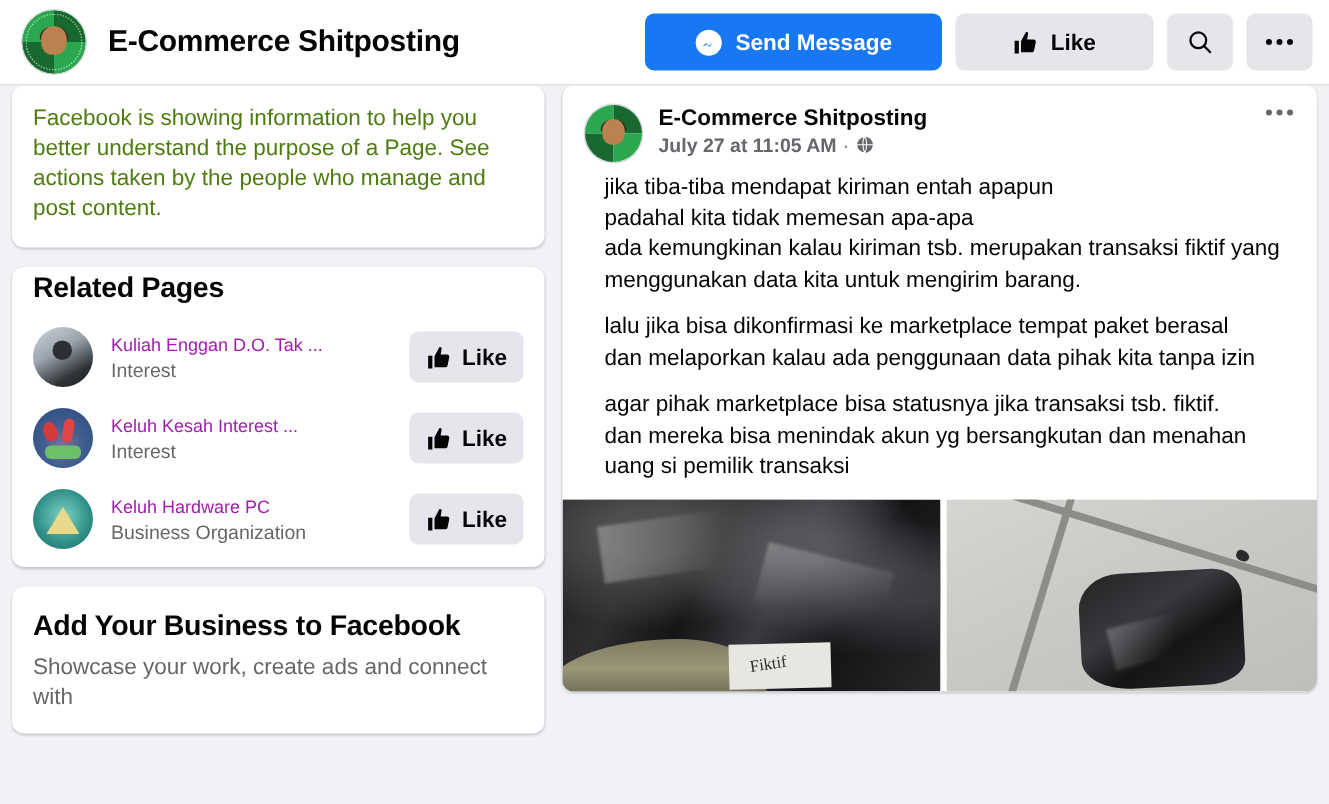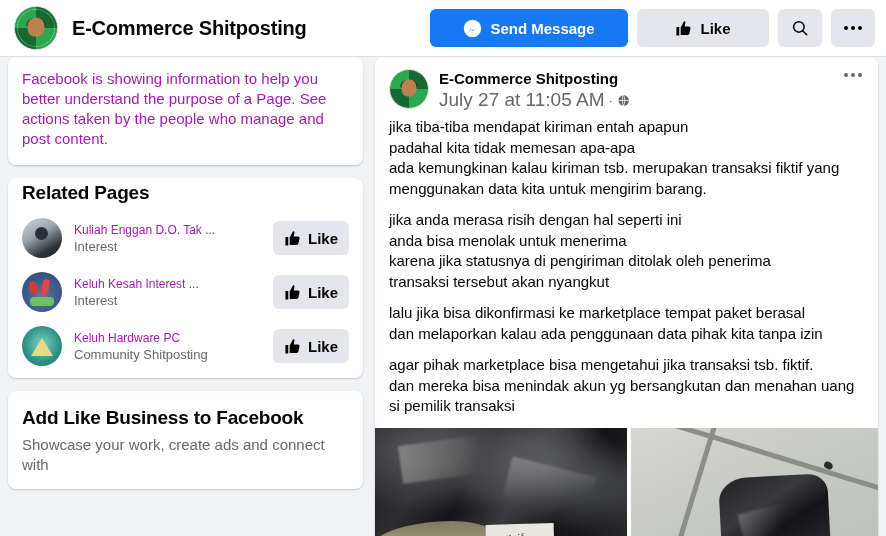--- a/index.html
+++ b/index.html
@@ -78,21 +78,21 @@
   }
   .card {
     background: #fff; border-radius: 8px;
     box-shadow: 0 1px 2px rgba(0,0,0,.2);
     margin-bottom: 13px; overflow: hidden;
   }
 
   
   .transp { padding: 2px 14px 16px 14px; }
   .transp p {
-    font-size: 15px; line-height: 20px; color: #a21caf;
+    font-size: 15px; line-height: 20px; color: #4d7c0f;
     padding-top: 10px;
   }
   .created-row { display: flex; align-items: center; margin-top: 18px; }
   .flag-circle {
     width: 38px; height: 38px; border-radius: 50%; background: #eceef1;
     display: flex; align-items: center; justify-content: center; flex: none;
   }
   .created-label { margin-left: 20px; font-size: 15px; color: #050505; }
 
   
@@ -146,27 +146,27 @@
   .avatar-sm .n2 { top:0; left:50%; background:#17692f; }
   .avatar-sm .n3 { top:50%; left:0; background:#17692f; }
   .avatar-sm .n4 { top:50%; left:50%; background:#2aa74f; }
   .avatar-sm .face { position:absolute; left:50%; top:48%; transform:translate(-50%,-50%);
       width:15px; height:17px; border-radius:46% 46% 42% 42%; background:#b9824f; }
   .avatar-sm .hair { position:absolute; left:50%; top:27%; transform:translateX(-50%);
       width:17px; height:8px; border-radius:8px 8px 2px 2px; background:#3a2c21; }
   .post-ident { margin-left: 10px; flex: 1 1 auto; }
   .post-author { font-size: 15px; font-weight: bold; color: #050505; line-height: 19px; }
   .post-sub { display: flex; align-items: center; gap: 4px; margin-top: 1px; }
-  .post-time { font-size: 19px; color: #65676b; }
+  .post-time { font-size: 13px; color: #65676b; font-weight: bold; }
   .sep-dot { font-size: 13px; color: #65676b; }
   .globe-ic { width: 13px; height: 13px; }
   .post-menu { padding: 4px 2px; cursor: pointer; }
   .post-menu .dots i { background: #65676b; width: 4px; height: 4px; }
 
-  .post-body { padding: 6px 14px 0 14px; }
+  .post-body { padding: 6px 14px 0 28px; }
   .post-body p {
     font-size: 15px; line-height: 20.5px; color: #050505;
     margin-bottom: 11px; white-space: pre-line;
   }
 
   .photos { display: flex; gap: 4px; margin-top: 3px; }
   .photo { height: 128px; position: relative; overflow: hidden; }
   .photo-a { width: 252px; }
   .photo-b { width: 247px; }
   .ph-a-bg {
@@ -326,35 +326,35 @@
             <span>Like</span>
           </button>
         </div>
 
         <div class="rel-row">
           <div class="rel-av rel-av-3">
               <div class="tri"></div>
             </div>
           <div class="rel-meta">
             <div class="rel-name">Keluh Hardware PC</div>
-            <div class="rel-cat">Community Shitposting</div>
+            <div class="rel-cat">Business Organization</div>
           </div>
           <button class="rel-like">
             <svg class="thumb-ic" viewBox="0 0 24 24">
               <path fill="#050505" d="M2 10h4v12H2zM8 10.5l4.4-8.2c.9-1.1 2.6-.2 2.3 1.2L13.8 9h6.1c1.3 0 2.3 1.2 2 2.5l-1.6 7.7c-.3 1.1-1.2 1.8-2.3 1.8H8z"></path>
             </svg>
             <span>Like</span>
           </button>
         </div>
       </div>
     </div>
 
     <div class="card">
       <div class="addbiz">
-        <h2>Add Like Business to Facebook</h2>
+        <h2>Add Your Business to Facebook</h2>
         <p>Showcase your work, create ads and connect with</p>
       </div>
     </div>
   </div>
 
   <div class="right-col">
     <div class="card">
 
       <div class="post-head">
         <div class="avatar-sm">
@@ -382,27 +382,23 @@
               <i></i>
               <i></i>
             </span>
         </div>
       </div>
 
       <div class="post-body">
         <p>jika tiba-tiba mendapat kiriman entah apapun
 padahal kita tidak memesan apa-apa
 ada kemungkinan kalau kiriman tsb. merupakan  transaksi fiktif yang menggunakan data kita untuk mengirim barang.</p>
-        <p>jika anda merasa risih dengan hal seperti ini
-anda bisa menolak untuk menerima
-karena jika statusnya di pengiriman ditolak oleh penerima
-transaksi tersebut akan nyangkut</p>
         <p>lalu jika bisa dikonfirmasi ke marketplace tempat paket berasal
 dan melaporkan kalau ada penggunaan data pihak kita tanpa izin</p>
-        <p>agar pihak marketplace bisa mengetahui jika  transaksi tsb. fiktif.
+        <p>agar pihak marketplace bisa statusnya jika  transaksi tsb. fiktif.
 dan mereka bisa menindak akun yg bersangkutan dan menahan uang si pemilik transaksi</p>
       </div>
 
       <div class="photos">
         <div class="photo photo-a">
           <div class="ph-a-bg"></div>
           <div class="ph-a-shine1"></div>
           <div class="ph-a-shine2"></div>
           <div class="ph-a-bagbtm"></div>
           <div class="ph-a-label">

